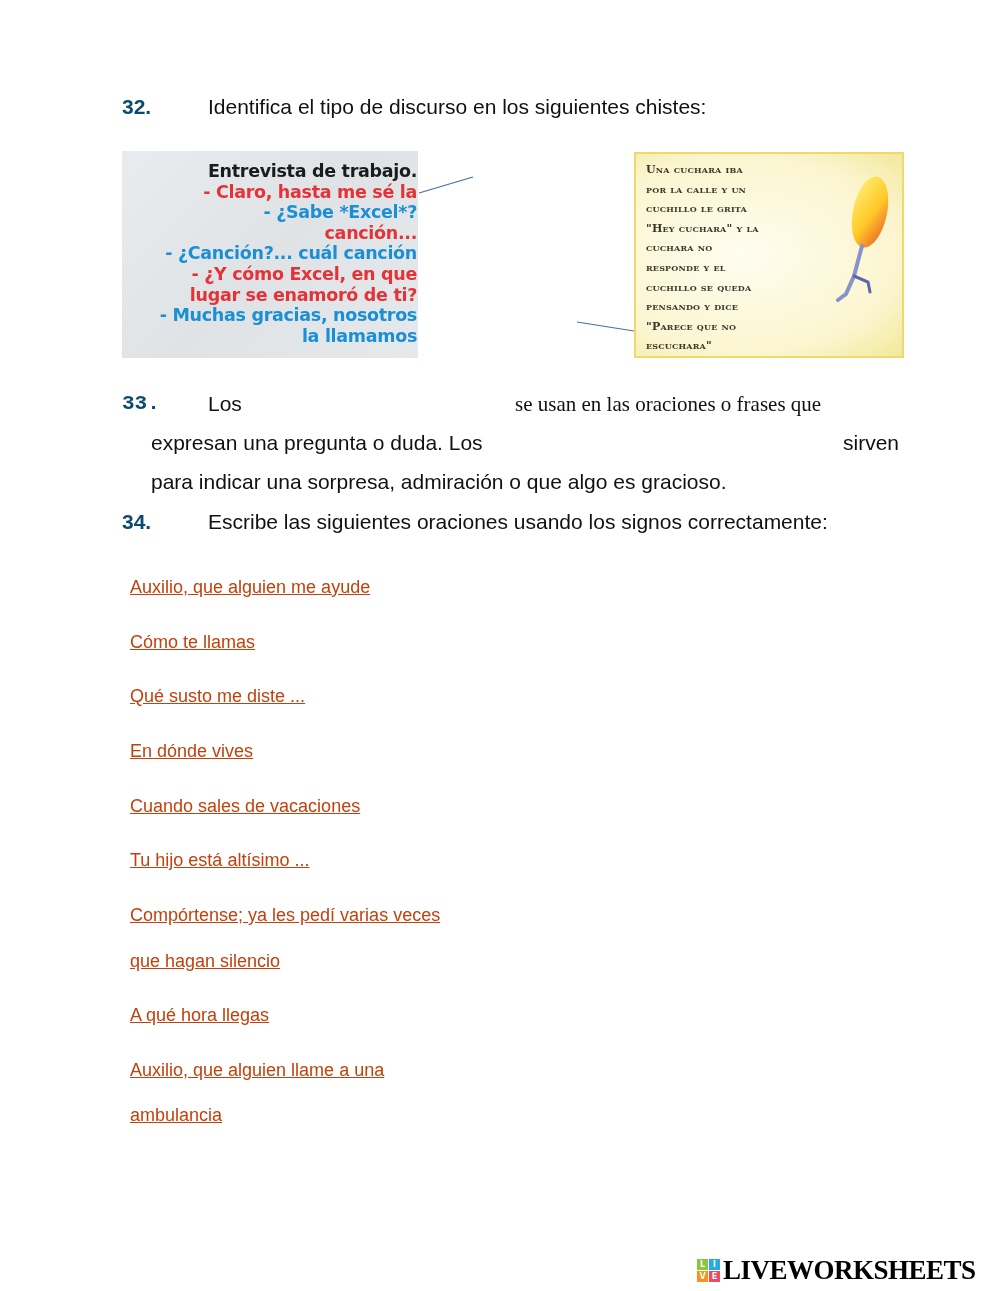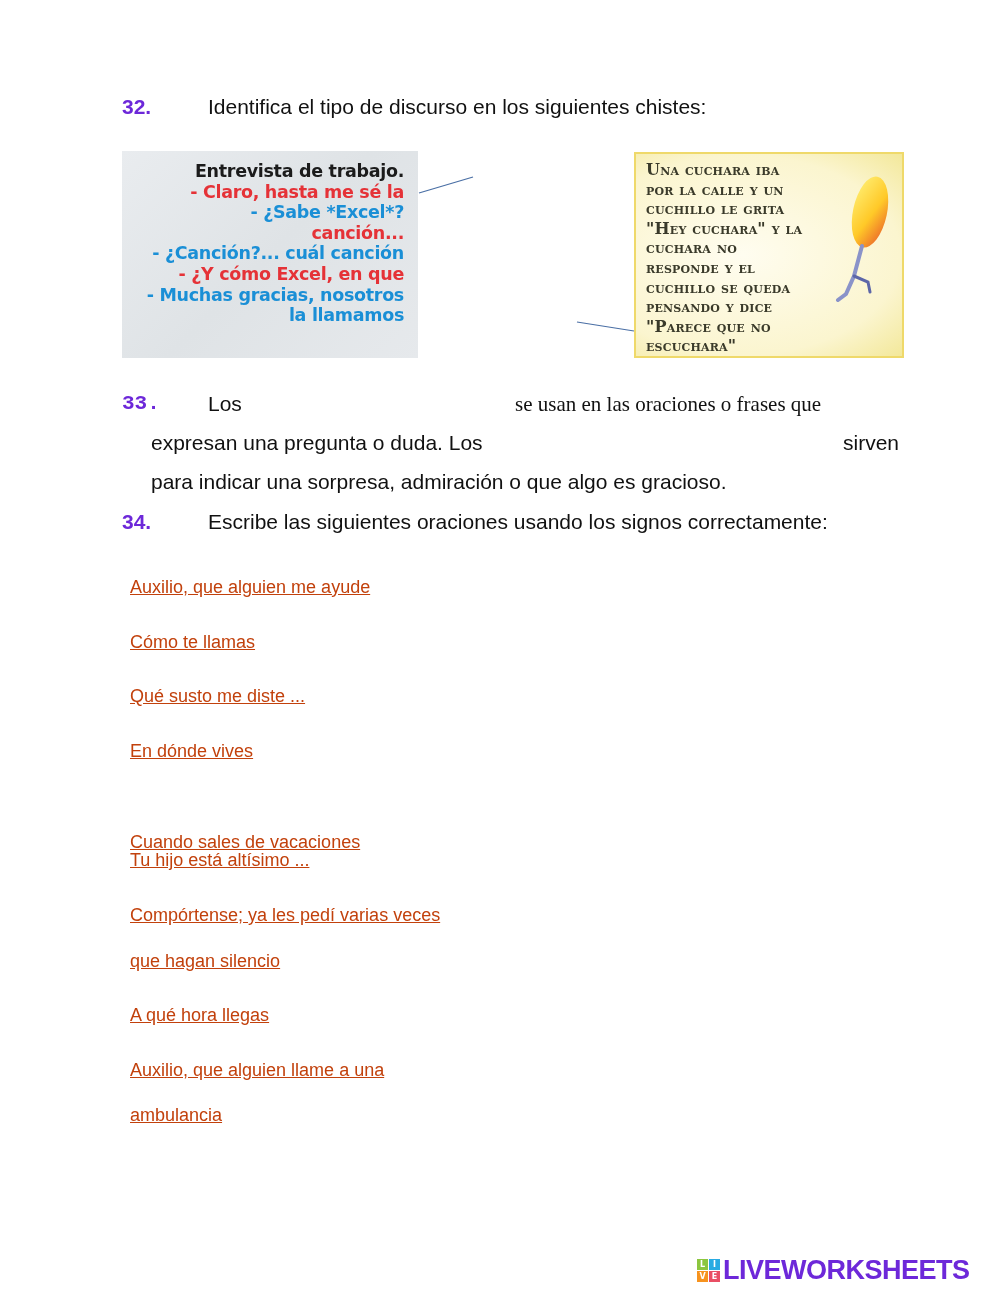--- a/index.html
+++ b/index.html
@@ -2,76 +2,77 @@
 <html><head>
 <meta charset="utf-8">
 <style>
   html, body { margin: 0; padding: 0; }
   body {
     width: 1000px; height: 1291px; position: relative; overflow: hidden;
     background: #ffffff; color: #1a1a1a;
     font-family: "Liberation Sans", sans-serif;
   }
   .abs { position: absolute; }
-  .qnum { font-weight: bold; font-size: 21px; color: #6d28d9; }
+  .qnum { font-weight: bold; font-size: 21px; color: #0c4a6e; }
   .qtext { font-size: 21px; color: #111; white-space: nowrap; }
   .sentence { font-size: 18px; color: #c2410c; white-space: nowrap; text-decoration: underline; }
 
   
   .joke1 {
     left: 122px; top: 151px; width: 296px; height: 207px;
     background: linear-gradient(135deg, #e9ecef 0%, #dfe3e6 50%, #e6e9ec 100%);
-    box-sizing: border-box; padding: 10px 14px 0 0;
+    box-sizing: border-box; padding: 10px 1px 0 0;
     text-align: right; font-weight: bold; font-size: 17.5px; line-height: 20.6px;
     font-family: "DejaVu Sans", sans-serif; letter-spacing: -0.3px;
   }
   .joke1 .l { display: block; white-space: nowrap; }
   .c-black { color: #1b1b1b; }
   .c-blue { color: #1a8fd6; }
   .c-red { color: #e53237; }
 
   
   .joke2 {
     left: 634px; top: 152px; width: 270px; height: 206px;
     background: radial-gradient(ellipse at 40% 50%, #fffdf0 0%, #fbf5cf 70%, #f3e89a 100%);
     border: 2px solid #efd96a; box-sizing: border-box;
     padding: 6px 0 0 10px;
   }
   .joke2 .l {
     display: block; white-space: nowrap;
     font-family: "DejaVu Serif", serif; font-weight: bold;
-    font-size: 16px; line-height: 19.6px; color: #3a3a2a;
+    font-size: 11px; line-height: 19.6px; color: #3a3a2a;
     font-variant: small-caps; letter-spacing: 0.2px;
   }
   .spoon {
     position: absolute; left: 196px; top: 16px; width: 64px; height: 150px;
   }
 
   .connector { position: absolute; left: 0; top: 0; width: 1000px; height: 400px; pointer-events: none; }
 
   .logo {
     left: 697px; top: 1255px; height: 30px; display: flex; align-items: center;
   }
   .logo-blocks { display: grid; grid-template-columns: 11px 11px; grid-template-rows: 11px 11px; gap: 1px; margin-right: 3px; }
   .blk { font-size: 8px; font-weight: bold; color: #fff; text-align: center; line-height: 11px; font-family: "DejaVu Sans", sans-serif; }
-  .logo-text { font-family: Liberation Sans, sans-serif; font-weight: bold; font-size: 27px; color: #6d28d9; letter-spacing: -0.5px; }
+  .logo-text { font-family: Liberation Serif, serif; font-weight: bold; font-size: 27px; color: #000000; letter-spacing: -0.5px; }
 </style>
 </head>
 <body>
 
 <div class="abs qnum" style="left:122px; top:95px;">32.</div>
 <div class="abs qtext" style="left:208px; top:95px;">Identifica el tipo de discurso en los siguientes chistes:</div>
 
 <div class="abs joke1">
   <span class="l c-black">Entrevista de trabajo.</span>
   <span class="l c-red">- Claro, hasta me sé la</span>
   <span class="l c-blue">- ¿Sabe *Excel*?</span>
   <span class="l c-red">canción...</span>
   <span class="l c-blue">- ¿Canción?... cuál canción</span>
   <span class="l c-red">- ¿Y cómo Excel, en que</span>
+  <span class="l c-red">lugar se enamoró de ti?</span>
   <span class="l c-blue">- Muchas gracias, nosotros</span>
   <span class="l c-blue">la llamamos</span>
 </div>
 
 <svg class="connector" viewBox="0 0 1000 400">
   <line x1="419" y1="193" x2="473" y2="177" stroke="#4a6fa5" stroke-width="1.2"></line>
   <line x1="577" y1="322" x2="634" y2="331" stroke="#4a6fa5" stroke-width="1.2"></line>
 </svg>
 
 <div class="abs joke2">
@@ -110,21 +111,21 @@
 
 <div class="abs qtext" style="left:151px; top:470px;">para indicar una sorpresa, admiración o que algo es gracioso.</div>
 
 <div class="abs qnum" style="left:122px; top:510px;">34.</div>
 <div class="abs qtext" style="left:208px; top:510px;">Escribe las siguientes oraciones usando los signos correctamente:</div>
 
 <div class="abs sentence" style="left:130px; top:577px;">Auxilio, que alguien me ayude</div>
 <div class="abs sentence" style="left:130px; top:632px;">Cómo te llamas</div>
 <div class="abs sentence" style="left:130px; top:686px;">Qué susto me diste ...</div>
 <div class="abs sentence" style="left:130px; top:741px;">En dónde vives</div>
-<div class="abs sentence" style="left:130px; top:796px;margin-top:36px;">Cuando sales de vacaciones</div>
+<div class="abs sentence" style="left:130px; top:796px;">Cuando sales de vacaciones</div>
 <div class="abs sentence" style="left:130px; top:850px;">Tu hijo está altísimo ...</div>
 <div class="abs sentence" style="left:130px; top:905px;">Compórtense; ya les pedí varias veces</div>
 <div class="abs sentence" style="left:130px; top:951px;">que hagan silencio</div>
 <div class="abs sentence" style="left:130px; top:1005px;">A qué hora llegas</div>
 <div class="abs sentence" style="left:130px; top:1060px;">Auxilio, que alguien llame a una</div>
 <div class="abs sentence" style="left:130px; top:1105px;">ambulancia</div>
 
 <div class="abs logo">
   <div class="logo-blocks">
     <div class="blk" style="background:#8cc63f;">L</div>

